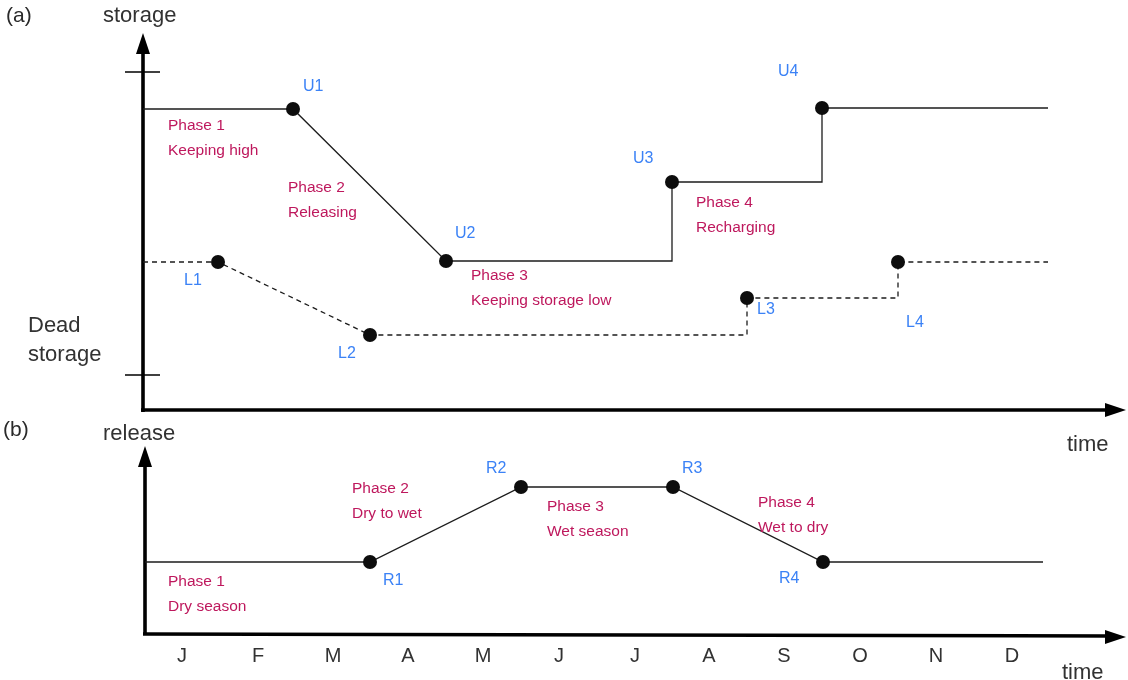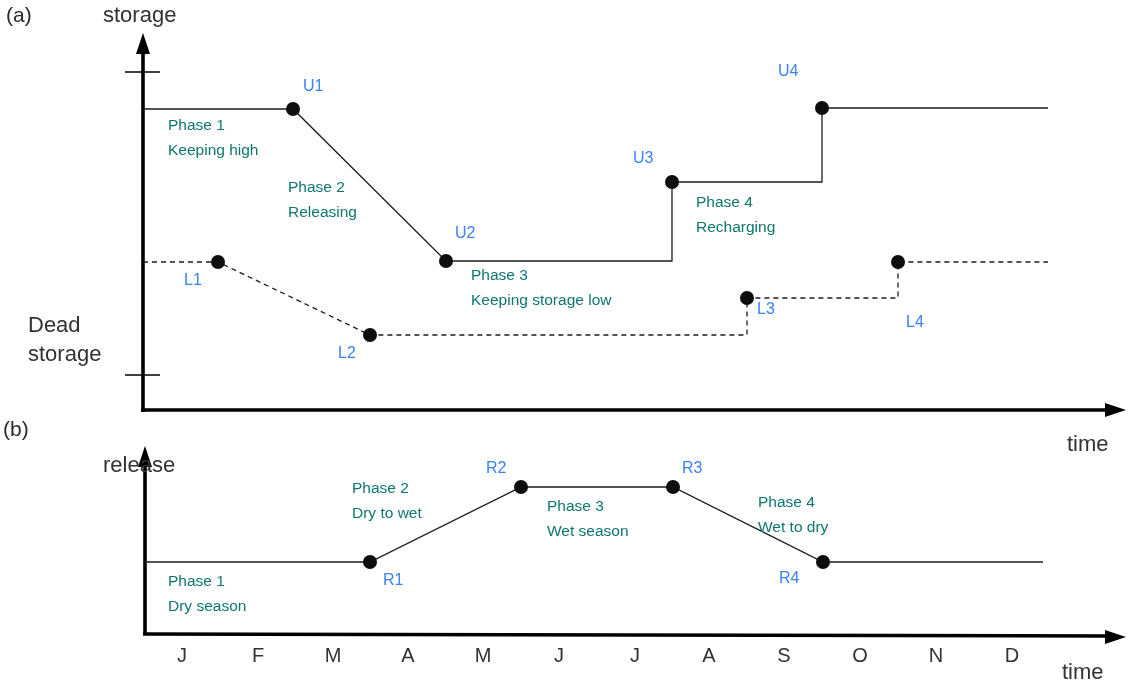--- a/index.html
+++ b/index.html
@@ -19,21 +19,21 @@
   .dot{fill:#0d0d0d;stroke:none;}
   .lbl{
     position:absolute;
     color:#323232;
     white-space:pre-line;
     line-height:1.22;
   }
   .big{font-size:22px;}
   .tag{font-size:21px;color:#2a2a2a;}
   .pt{font-size:16px;color:#3b82f6;}
-  .phase{font-size:15.5px;line-height:25px;color:#0f766e;}
+  .phase{font-size:15.5px;line-height:25px;color:#be185d;}
   .two{line-height:29px;}
   .month{
     position:absolute;
     font-size:20px;color:#323232;
     transform:translateX(-50%);
   }
 </style>
 </head>
 <body>
 
@@ -94,21 +94,21 @@
   <div class="lbl phase" style="left:288px;top:174px;">Phase 2
 Releasing</div>
   <div class="lbl phase" style="left:471px;top:262px;">Phase 3
 Keeping storage low</div>
   <div class="lbl phase" style="left:696px;top:189px;">Phase 4
 Recharging</div>
 
   <div class="lbl big" style="left:1067px;top:431px;">time</div>
 
   <div class="lbl tag" style="left:3px;top:416px;">(b)</div>
-  <div class="lbl big" style="left:103px;top:420px;margin-top:32px;">release</div>
+  <div class="lbl big" style="left:103px;top:420px;">release</div>
 
   <div class="lbl pt" style="left:383px;top:570px;">R1</div>
   <div class="lbl pt" style="left:486px;top:458px;">R2</div>
   <div class="lbl pt" style="left:682px;top:458px;">R3</div>
   <div class="lbl pt" style="left:779px;top:568px;">R4</div>
 
   <div class="lbl phase" style="left:168px;top:568px;">Phase 1
 Dry season</div>
   <div class="lbl phase" style="left:352px;top:475px;">Phase 2
 Dry to wet</div>

